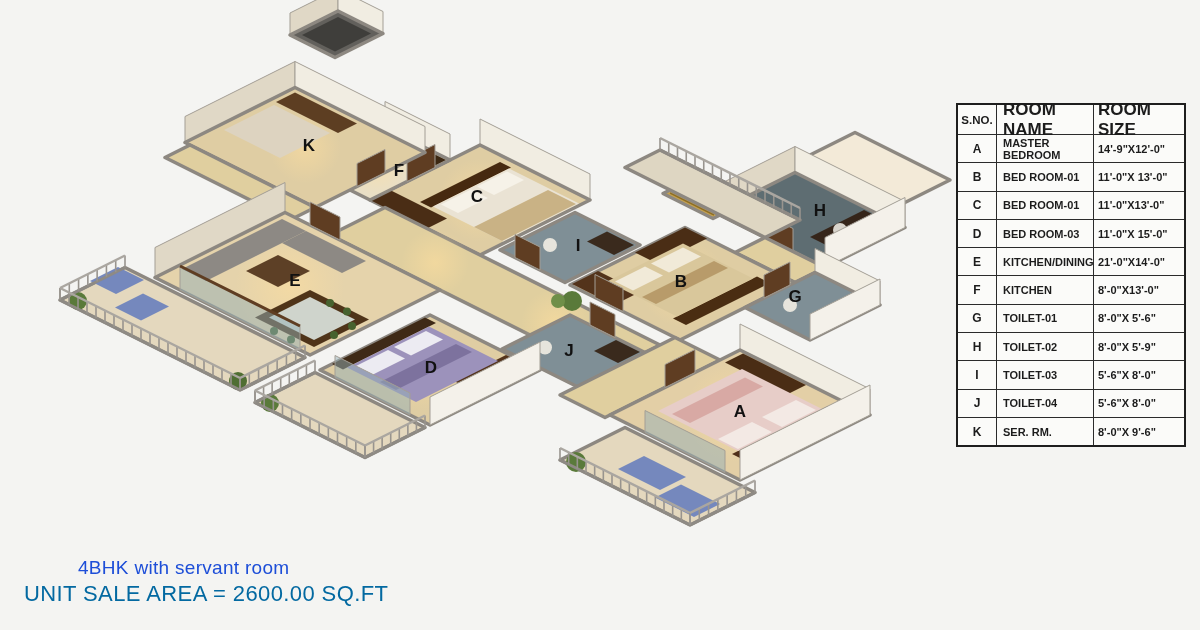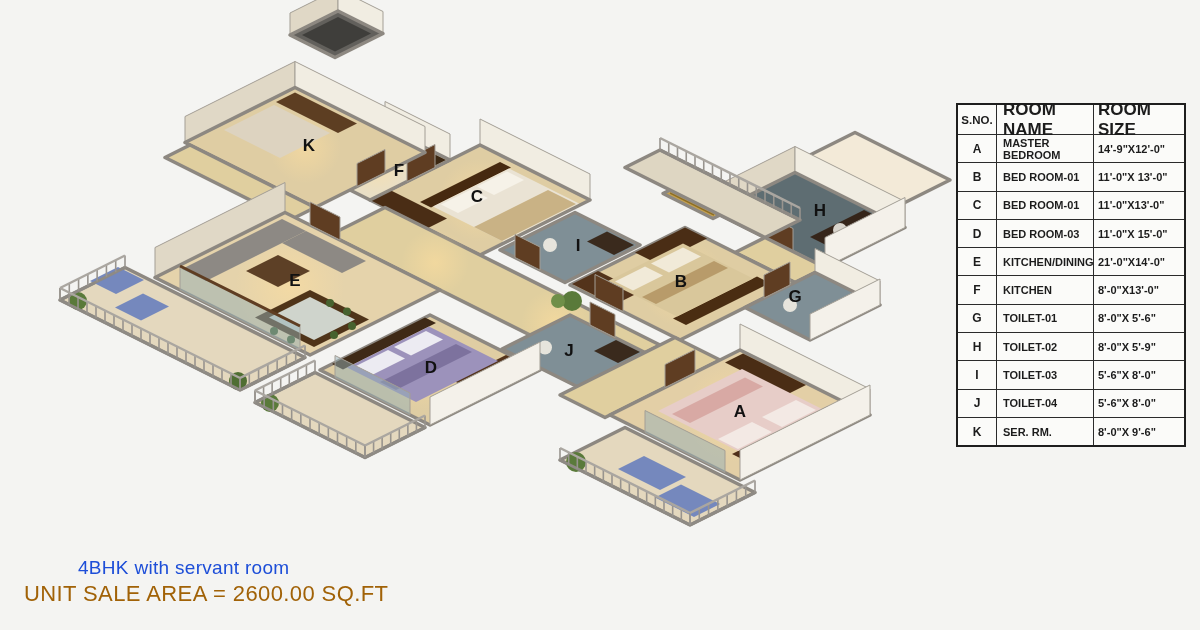--- a/index.html
+++ b/index.html
@@ -38,21 +38,21 @@
   .hdr .c-sno{font-size:11.5px;}
   .data-row .tbl-cell{height:27.3px;}
 
   
   .caption-1{
     position:absolute;left:78px;top:557px;
     font-size:19px;color:#1d4ed8;letter-spacing:0.3px;
   }
   .caption-2{
     position:absolute;left:24px;top:581px;
-    font-size:22px;color:#a16207;letter-spacing:0.4px;text-align:right;
+    font-size:22px;color:#0369a1;letter-spacing:0.4px;text-align:right;
   }
 </style>
 </head>
 <body>
 
 <div class="canvas">
 
   <svg id="plan" width="1200" height="630" viewBox="0 0 1200 630">
       <defs>
         <radialGradient id="glow">

